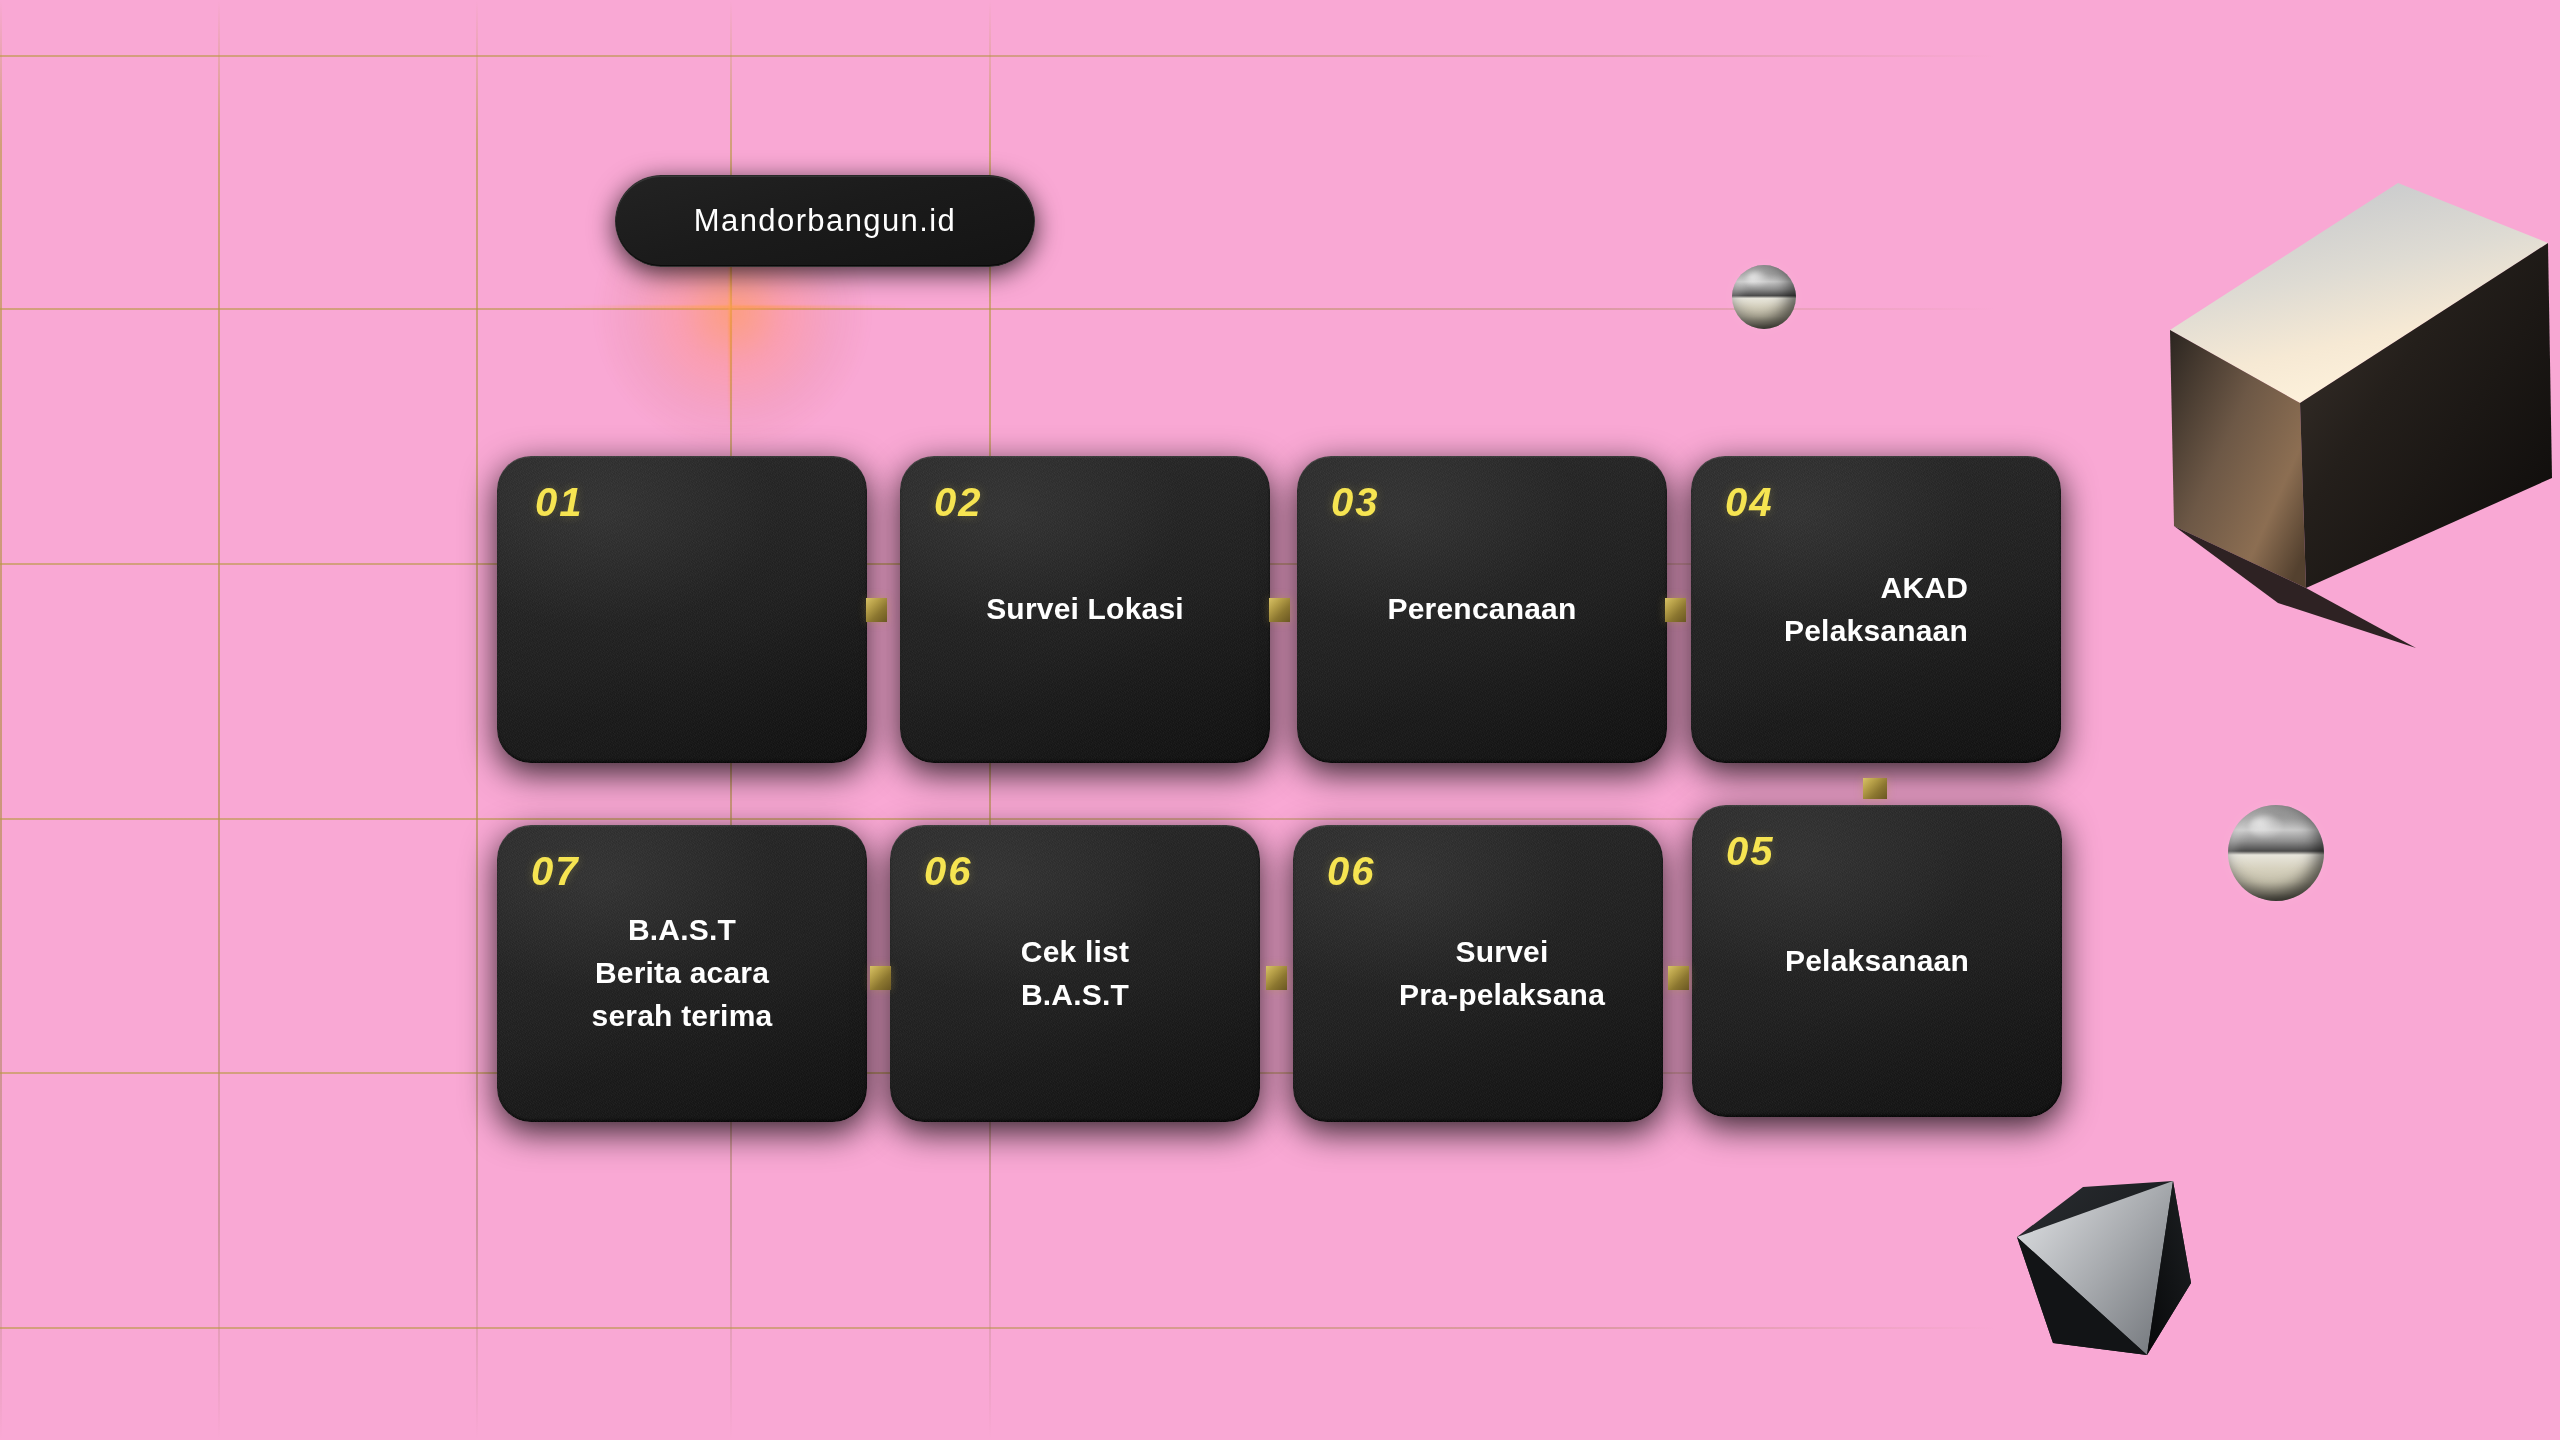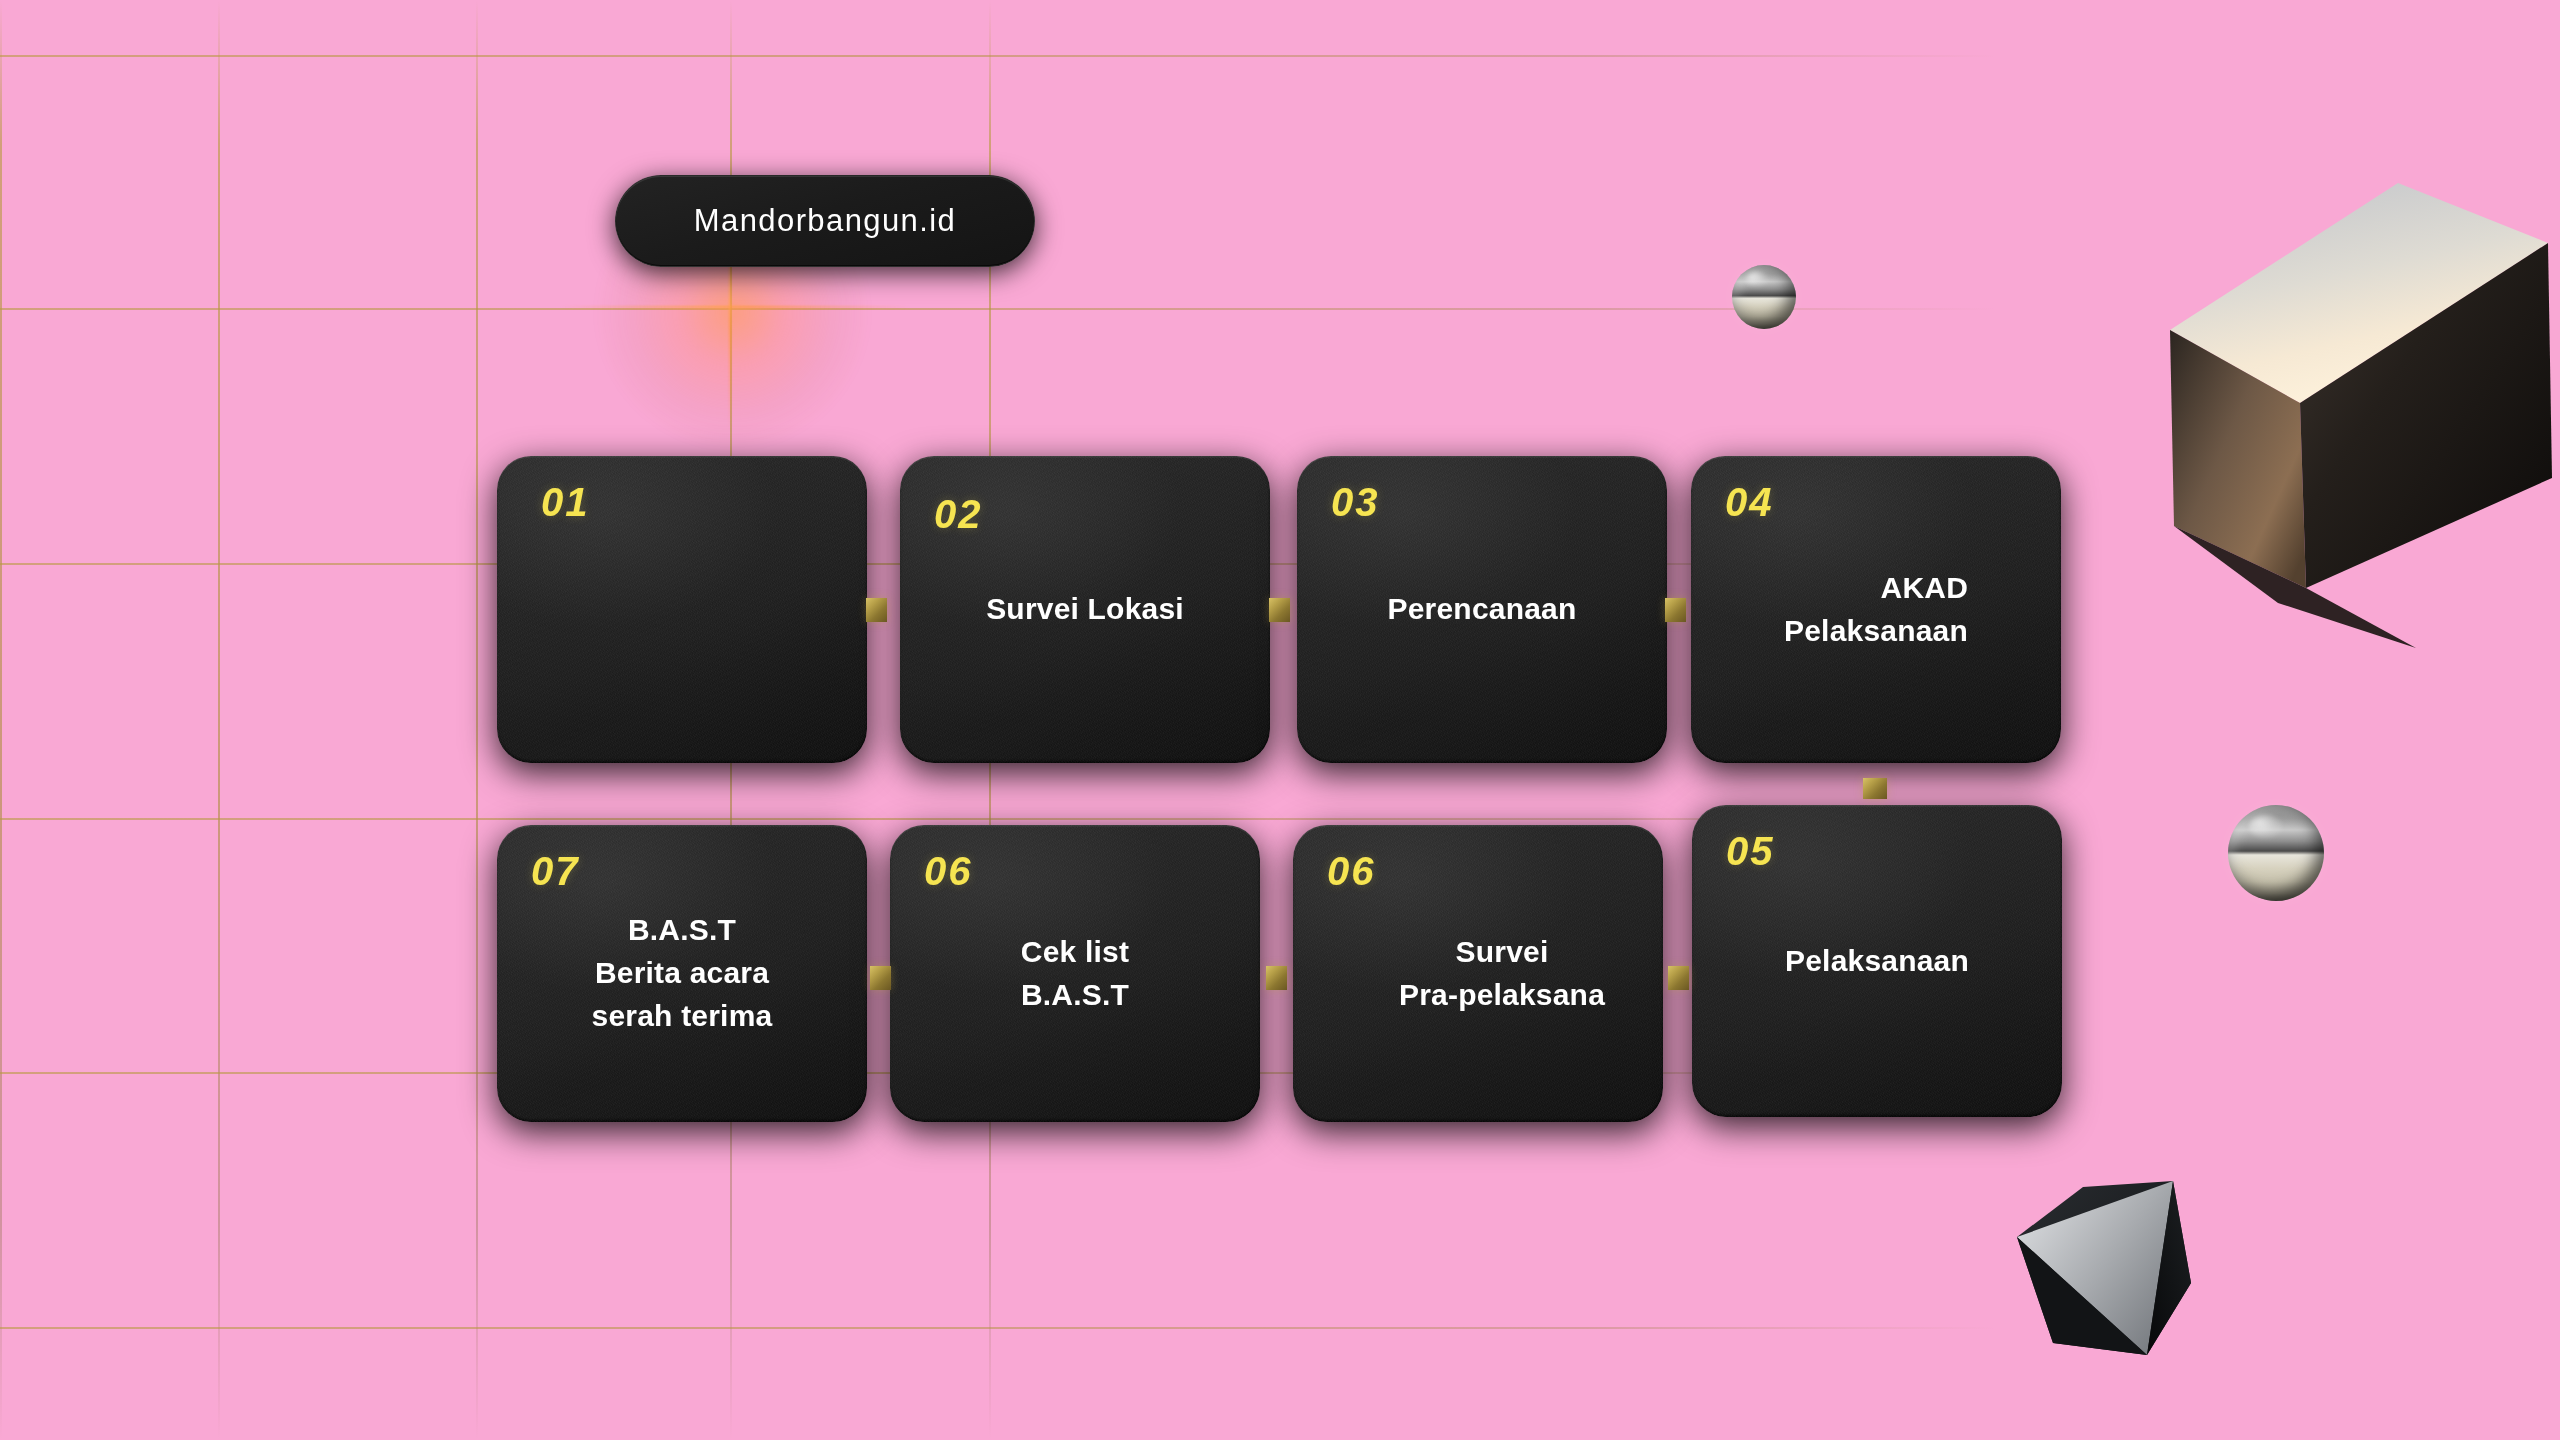--- a/index.html
+++ b/index.html
@@ -217,26 +217,26 @@
 
   <div class="connector" style="left:866px; top:598px; width:21px; height:24px;"></div>
   <div class="connector" style="left:1269px; top:598px; width:21px; height:24px;"></div>
   <div class="connector" style="left:1665px; top:598px; width:21px; height:24px;"></div>
   <div class="connector" style="left:1863px; top:778px; width:24px; height:21px;"></div>
   <div class="connector" style="left:1668px; top:966px; width:21px; height:24px;"></div>
   <div class="connector" style="left:1266px; top:966px; width:21px; height:24px;"></div>
   <div class="connector" style="left:870px; top:966px; width:21px; height:24px;"></div>
 
   <div class="card" style="left:497px; top:456px; width:370px; height:307px;">
-    <span class="card-num" style="left:44px; top:24px;">01</span>
+    <span class="card-num" style="left:38px; top:24px;">01</span>
 
   </div>
 
   <div class="card" style="left:900px; top:456px; width:370px; height:307px;">
-    <span class="card-num" style="left:34px; top:36px;">02</span>
+    <span class="card-num" style="left:34px; top:24px;">02</span>
     <span class="card-label" style="top:0; height:307px; display:flex; align-items:center; justify-content:center;">Survei Lokasi</span>
   </div>
 
   <div class="card" style="left:1297px; top:456px; width:370px; height:307px;">
     <span class="card-num" style="left:34px; top:24px;">03</span>
     <span class="card-label" style="top:0; height:307px; display:flex; align-items:center; justify-content:center;">Perencanaan</span>
   </div>
 
   <div class="card" style="left:1691px; top:456px; width:370px; height:307px;">
     <span class="card-num" style="left:34px; top:24px;">04</span>

